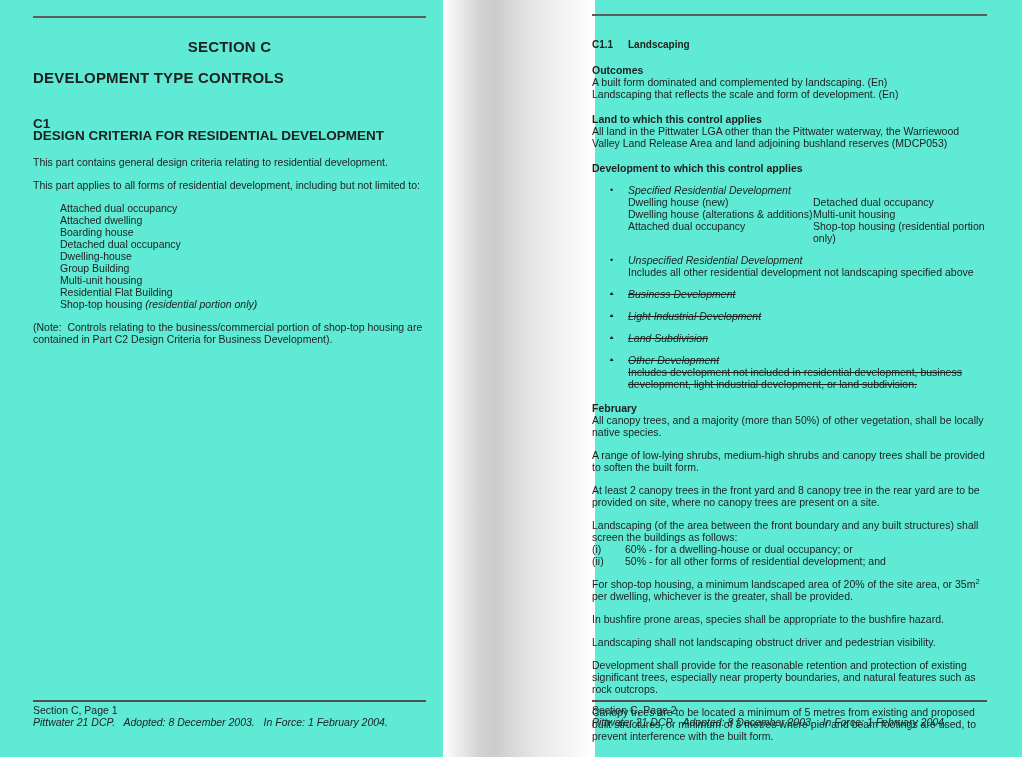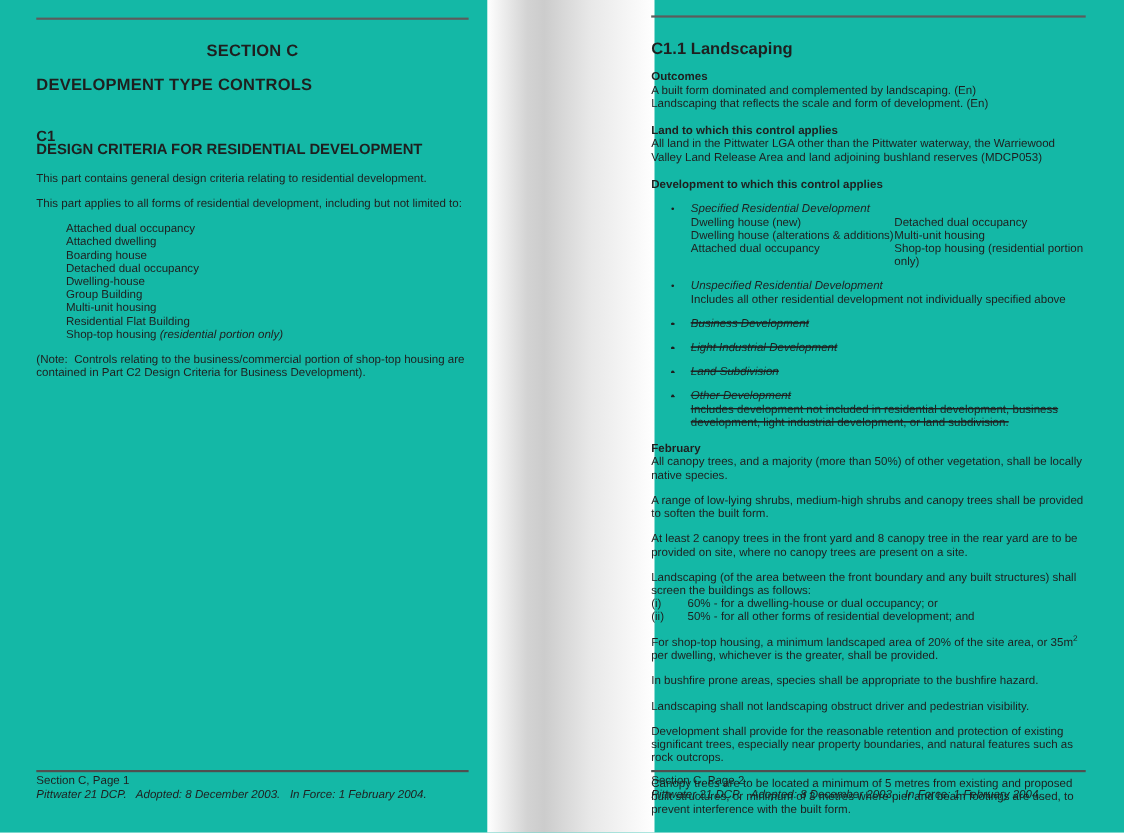--- a/index.html
+++ b/index.html
@@ -1,34 +1,34 @@
 <!DOCTYPE html>
 <html><head>
 <meta charset="utf-8">
 <style>
   html,body{margin:0;padding:0;background:#ffffff;}
   .sheet{
-    position:relative;width:1022px;height:757px;background:#14b8a6;
+    position:relative;width:1022px;height:757px;background:#5eead4;
     font-family:"Liberation Sans", sans-serif;color:#1f1f1f;overflow:hidden;text-decoration:underline;
   }
   .gutter{
     position:absolute;left:443px;top:0;width:152px;height:757px;
     background:linear-gradient(to right,#ffffff 0%,#d3d3d3 24%,#cccccc 34%,#e8e8e8 62%,#ffffff 100%);
   }
   .page{position:absolute;top:0;font-size:10.5px;line-height:12px;}
   .page-left{left:33px;width:393px;}
   .page-right{left:592px;width:395px;}
   .rule{border:0;border-top:2px solid #5c5c5c;margin:0;}
   .rule-top-l{margin-top:16px;}
   .rule-top-r{margin-top:14px;}
   .center-title{font-weight:bold;font-size:15px;text-align:center;margin:23px 0 0 0;letter-spacing:.2px;}
   .center-title2{font-weight:bold;font-size:15px;text-align:left;margin:19px 0 0 0;letter-spacing:.2px;}
   .h-c1{display:flex;font-weight:bold;font-size:13.5px;margin-top:34px;flex-direction:column;}
   .h-c1 .num{width:35px;flex:none;}
-  .h-c11{display:flex;font-weight:bold;font-size:15px;margin-top:23px;}
+  .h-c11{display:flex;font-weight:bold;font-size:10px;margin-top:23px;}
   .h-c11 .num{width:36px;flex:none;}
   .p{margin:11px 0 0 0;}
   .pw{white-space:pre-wrap;}
   .subh{font-weight:bold;margin:13px 0 0 0;}
   .tight{margin-top:0;}
   .hlist{margin:11px 0 0 27px;}
   .hlist div{margin:0;}
   .it{font-style:italic;}
   .li{display:flex;margin:10px 0 0 18px;}
   .li .bullet{width:18px;flex:none;font-size:9px;line-height:12px;}
@@ -118,21 +118,21 @@
     <div class="cols">
       <span class="c1">Attached dual occupancy</span>
       <span>Shop-top housing (residential portion only)</span>
     </div>
 
     <div class="li">
       <span class="bullet">•</span>
       <span class="li-body it">Unspecified Residential Development</span>
     </div>
     <div class="cols tight" style="margin-top:0">
-      <span>Includes all other residential development not individually specified above</span>
+      <span>Includes all other residential development not landscaping specified above</span>
     </div>
 
     <div class="li struck">
       <span class="bullet">•</span>
       <span class="li-body it">Business Development</span>
     </div>
     <div class="li struck">
       <span class="bullet">•</span>
       <span class="li-body it">Light Industrial Development</span>
     </div>

